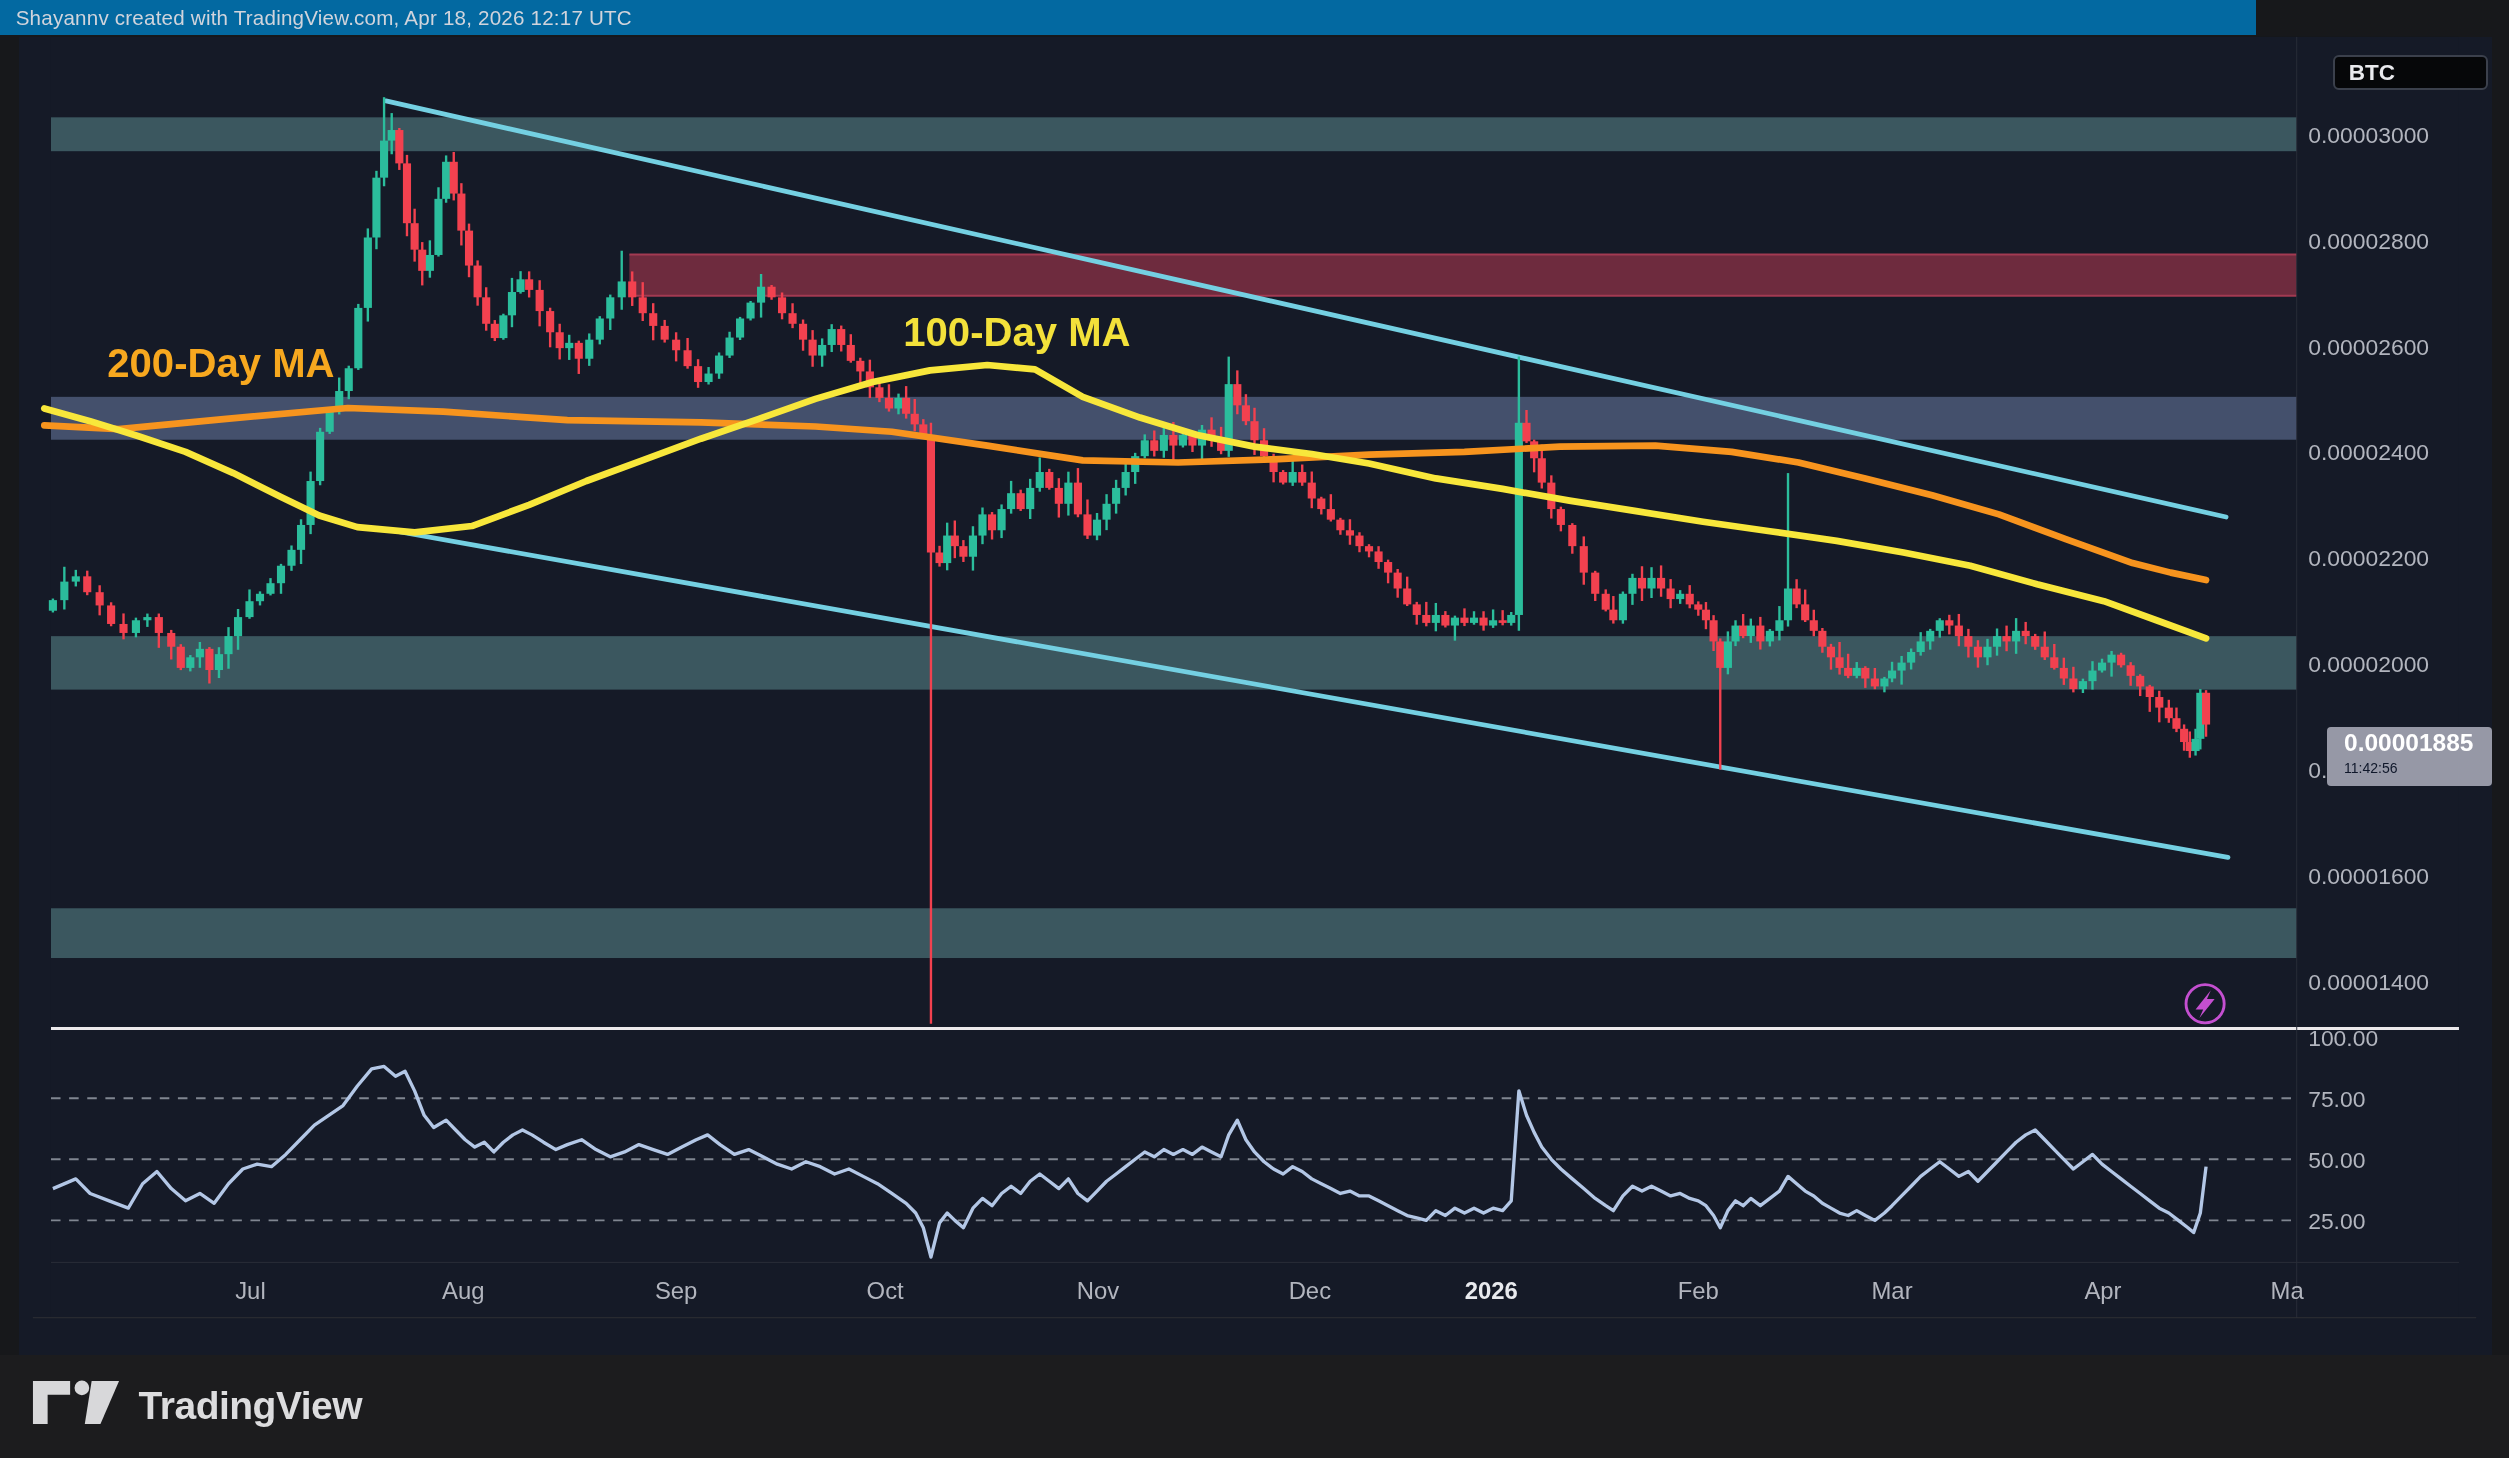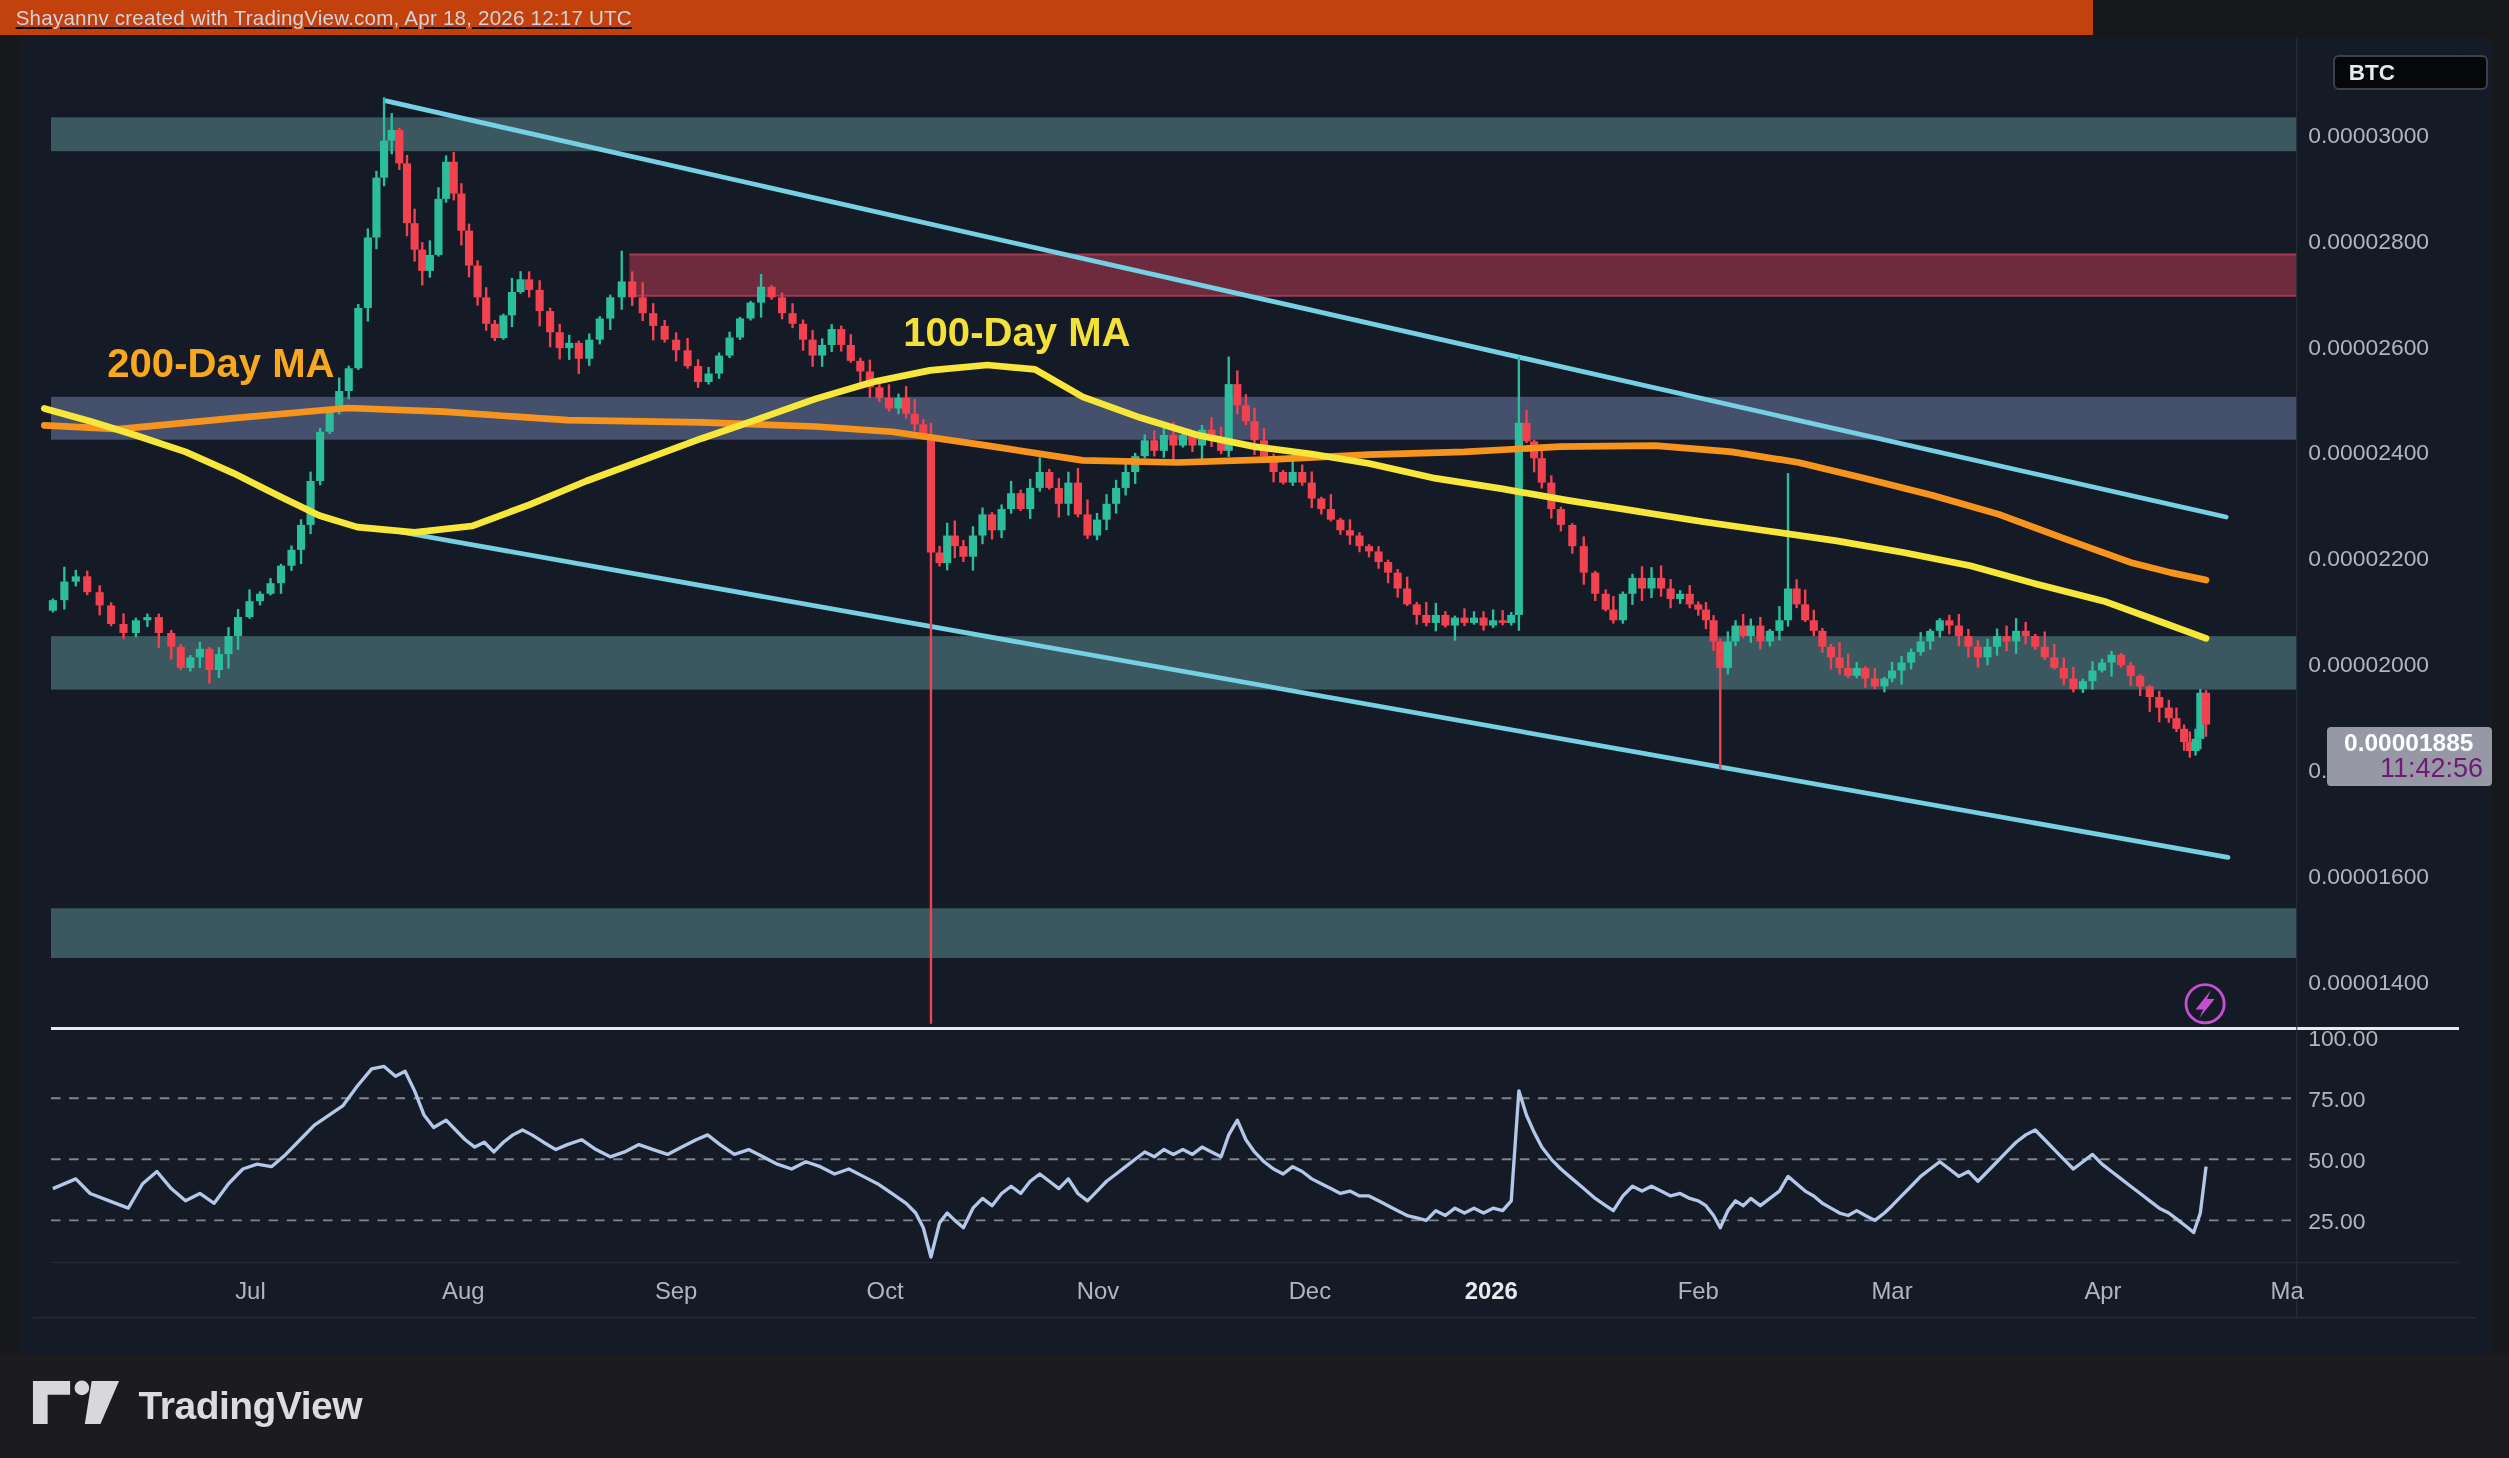--- a/index.html
+++ b/index.html
@@ -1,30 +1,30 @@
 <!DOCTYPE html>
 <html><head>
 <meta charset="utf-8">
 <style>
   html,body{margin:0;padding:0;background:#17181b;}
   body{width:2509px;height:1458px;position:relative;overflow:hidden;
        font-family:"Liberation Sans",sans-serif;}
-  #topbar{position:absolute;left:0;top:0;width:2093px;height:35px;background:#c2410c;
-          display:flex;align-items:center;text-decoration:underline;}
+  #topbar{position:absolute;left:0;top:0;width:2256px;height:35px;background:#0369a1;
+          display:flex;align-items:center;}
   #topbar span{color:#d1d4dc;font-size:20.6px;margin-left:15.7px;letter-spacing:0.2px;}
   #chartwrap{position:absolute;left:0;top:35px;width:2509px;height:1319px;background:#17181b;}
   #plotbg{position:absolute;left:18.6px;top:2px;width:2473px;height:1351px;background:#151a27;}
   #chart-svg{position:absolute;left:0;top:0;}
   #btc-button{position:absolute;left:2333px;top:55px;width:155px;height:35px;background:#060709;
       border:2px solid #3b404c;border-radius:5.9px;color:#e9eaee;font-size:22.5px;font-weight:bold;
       text-align:left;padding:0 0 0 13.7px;font-family:"Liberation Sans",sans-serif;cursor:pointer;}
   #price-badge{position:absolute;left:2327px;top:727px;width:165px;height:59px;background:#9698a6;
       border-radius:3.9px;padding:2px 0 0 17px;box-sizing:border-box;}
   #price-badge .p{color:#ffffff;font-size:24.5px;font-weight:bold;line-height:27.4px;}
-  #price-badge .t{color:#701a75;font-size:27px;line-height:25.5px;margin-left:36px;}
+  #price-badge .t{color:#0f172a;font-size:14px;line-height:25.5px;}
   #bottombar{position:absolute;left:0;top:1355px;width:2509px;height:104px;background:#1c1c1e;}
   #logo{position:absolute;left:31px;top:21.6px;display:flex;align-items:center;}
   #logo span{color:#dcdcde;font-size:39px;font-weight:bold;margin-left:17.6px;letter-spacing:-0.5px;}
 </style>
 </head>
 <body>
 
 <div id="topbar">
   <span>Shayannv created with TradingView.com, Apr 18, 2026 12:17 UTC</span>
 </div>

